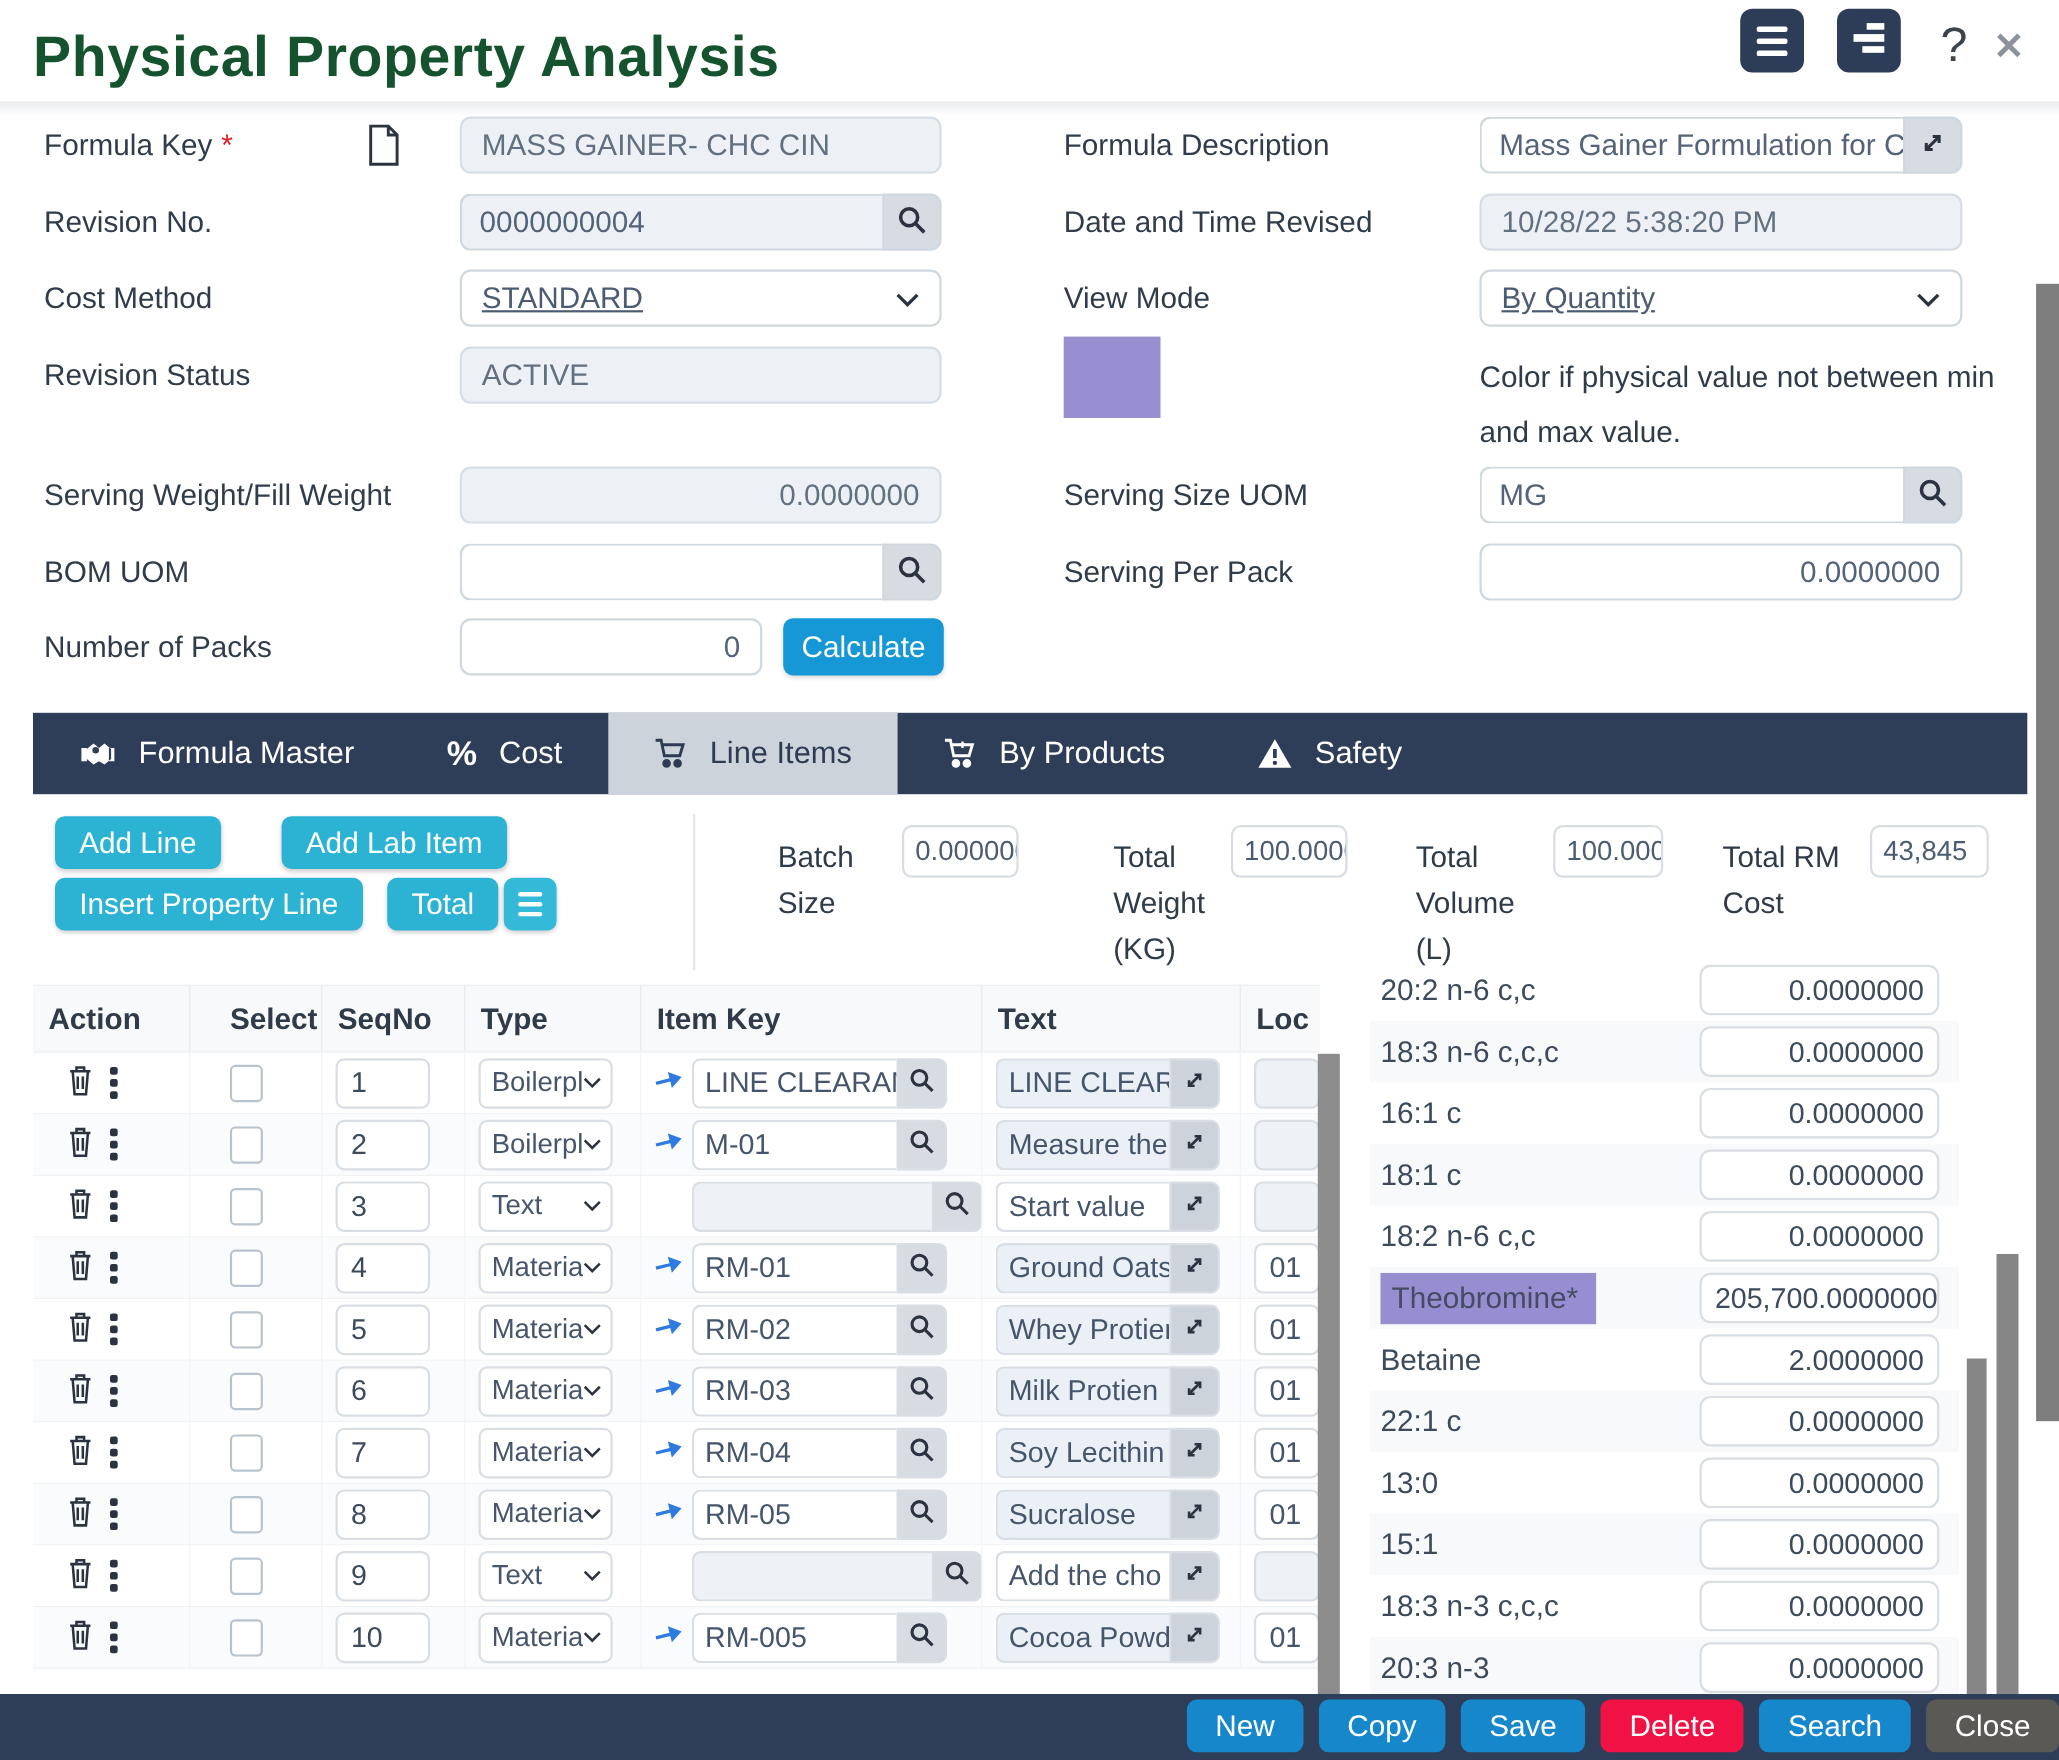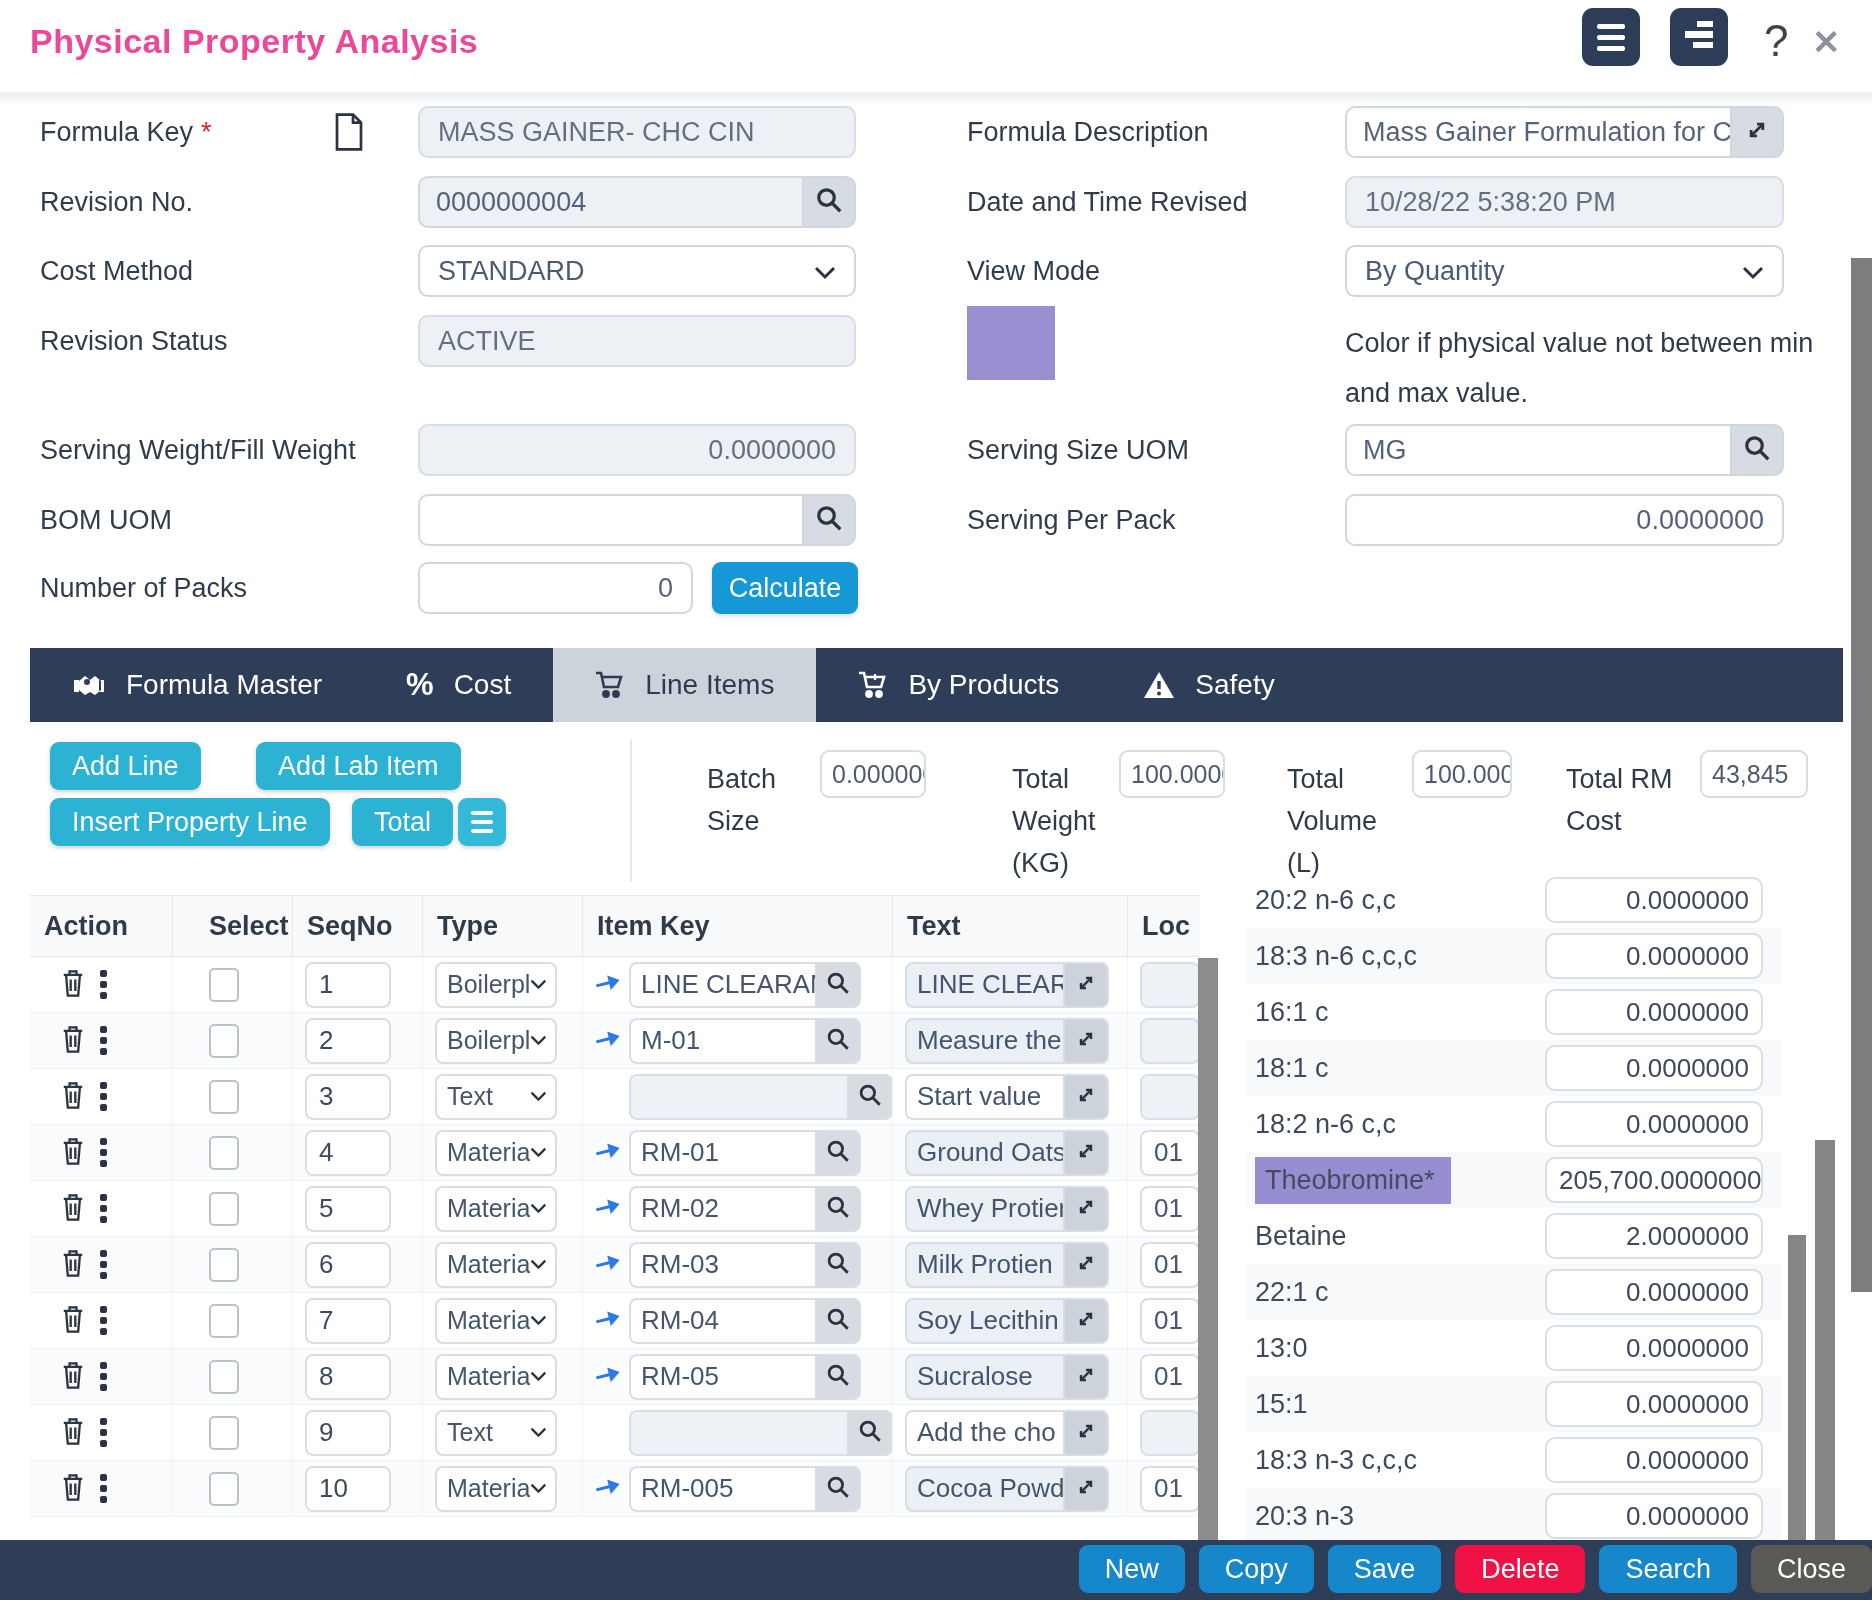--- a/index.html
+++ b/index.html
@@ -1,41 +1,41 @@
 <!DOCTYPE html>
 <html><head>
 <meta charset="utf-8">
 <style>
   * { margin:0; padding:0; box-sizing:border-box; }
   html,body { width:1872px; height:1600px; background:#fff; font-family:"Liberation Sans", sans-serif; }
   .app { position:relative; width:1872px; height:1600px; background:#fff; overflow:hidden; color:#32404f; }
 
   
   .titlebar { position:absolute; top:0; left:0; right:0; height:92px; background:#fff; z-index:6; }
-  .title { position:absolute; left:30px; top:22px; font-size:34px; font-weight:700; color:#ec4899; letter-spacing:.5px; }
+  .title { position:absolute; left:30px; top:22px; font-size:52px; font-weight:700; color:#14532d; letter-spacing:.5px; }
   .hdr-shadow { position:absolute; top:92px; left:0; right:0; height:14px; background:linear-gradient(#d9dcdf, rgba(255,255,255,0)); opacity:.55; z-index:5; }
   .navy-btn { position:absolute; top:8px; width:58px; height:58px; background:#2e3d57; border-radius:11px; display:flex; align-items:center; justify-content:center; flex-direction:column; gap:6px; }
   .navy-btn .bar { width:28px; height:5px; background:#fff; border-radius:2px; }
   .help { position:absolute; top:16px; left:1764px; font-size:44px; color:#3c434c; font-weight:500; }
   .close-x { position:absolute; top:22px; left:1812px; font-size:34px; color:#8b929b; font-weight:700; }
 
   
   .lbl { position:absolute; font-size:27px; color:#313c4b; line-height:52px; white-space:nowrap; }
   .field { position:absolute; height:52px; border:2px solid #cfd7df; border-radius:10px; background:#fff;
            font-size:27px; color:#53637a; display:flex; align-items:center; padding:0 18px; white-space:nowrap; overflow:hidden; }
   .ro { background:#edf1f6; border-color:#d6dde4; color:#62707f; }
   .num { justify-content:flex-end; }
   .group { position:absolute; height:52px; display:flex; }
   .group .g-inp { flex:1; border:2px solid #cfd7df; border-right:none; border-radius:10px 0 0 10px; background:#fff;
                   font-size:27px; color:#53637a; display:flex; align-items:center; padding:0 16px; white-space:nowrap; overflow:hidden; }
   .group .g-inp.ro { background:#edf1f6; }
   .group .g-addon { width:54px; border:2px solid #cfd7df; border-left-color:#cfd7df; border-radius:0 10px 10px 0;
                     background:#d6dce2; display:flex; align-items:center; justify-content:center; }
   .selbox { position:absolute; height:52px; border:2px solid #cfd7df; border-radius:10px; background:#fff;
-            font-size:27px; color:#4b5b72; display:flex; align-items:center; padding:0 18px; justify-content:space-between; }
+            font-size:27px; color:#4b5b72; display:flex; align-items:center; padding:0 18px; justify-content:space-between;text-decoration:underline; }
   .req { color:#e02020; margin-left:8px; }
   .swatch { position:absolute; left:967px; top:306px; width:88px; height:74px; background:#988fd0; }
   .caption { position:absolute; left:1345px; top:318px; width:520px; font-size:27px; color:#2f3b49; line-height:50px; }
   .calc-btn { position:absolute; left:712px; top:562px; width:146px; height:52px; background:#1798d6; color:#fff;
               border-radius:9px; font-size:27px; display:flex; align-items:center; justify-content:center; box-shadow:0 2px 4px rgba(0,0,0,.15); }
 
   
   .tabs { position:absolute; left:30px; right:29px; top:648px; height:74px; background:#2f3e58; display:flex; z-index:4; }
   .tab { display:flex; align-items:center; gap:20px; padding:0 42px; color:#fff; font-size:28px; }
   .tab.active { background:#ccd3da; color:#2e3b52; }

